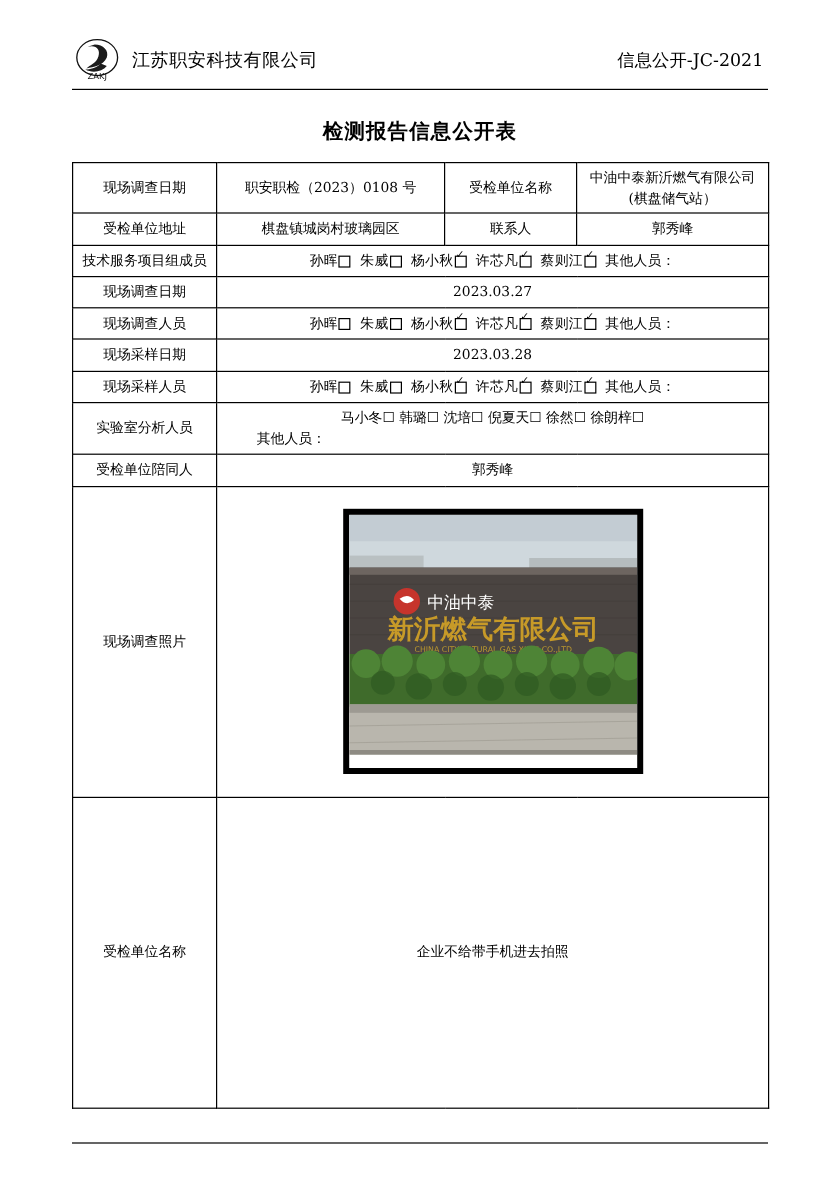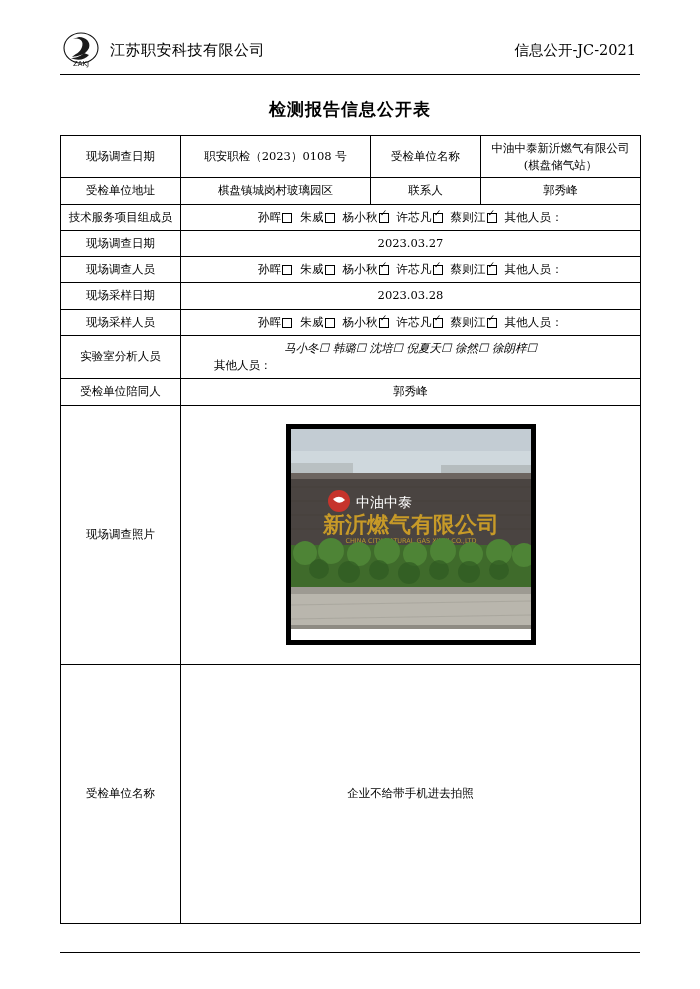--- a/index.html
+++ b/index.html
@@ -102,21 +102,21 @@
   }
   .cb.checked::after {
     content: "✓";
     position: absolute;
     left: 0px;
     top: -5px;
     font-size: 9px;
     line-height: 9px;
     font-family: "DejaVu Sans", sans-serif;
   }
-  .lab-line1 { text-align: center; font-style: italic; }
+  .lab-line1 { text-align: center; }
   .lab-line2 { text-align: left; padding-left: 30px; }
   .photo-cell { height: 250px; padding: 6px 0; }
   .photo-wrap {
     width: 240px;
     height: 211px;
     margin: 0 auto;
     position: relative;
     overflow: hidden;
     border: 5px solid #000000;
   }

